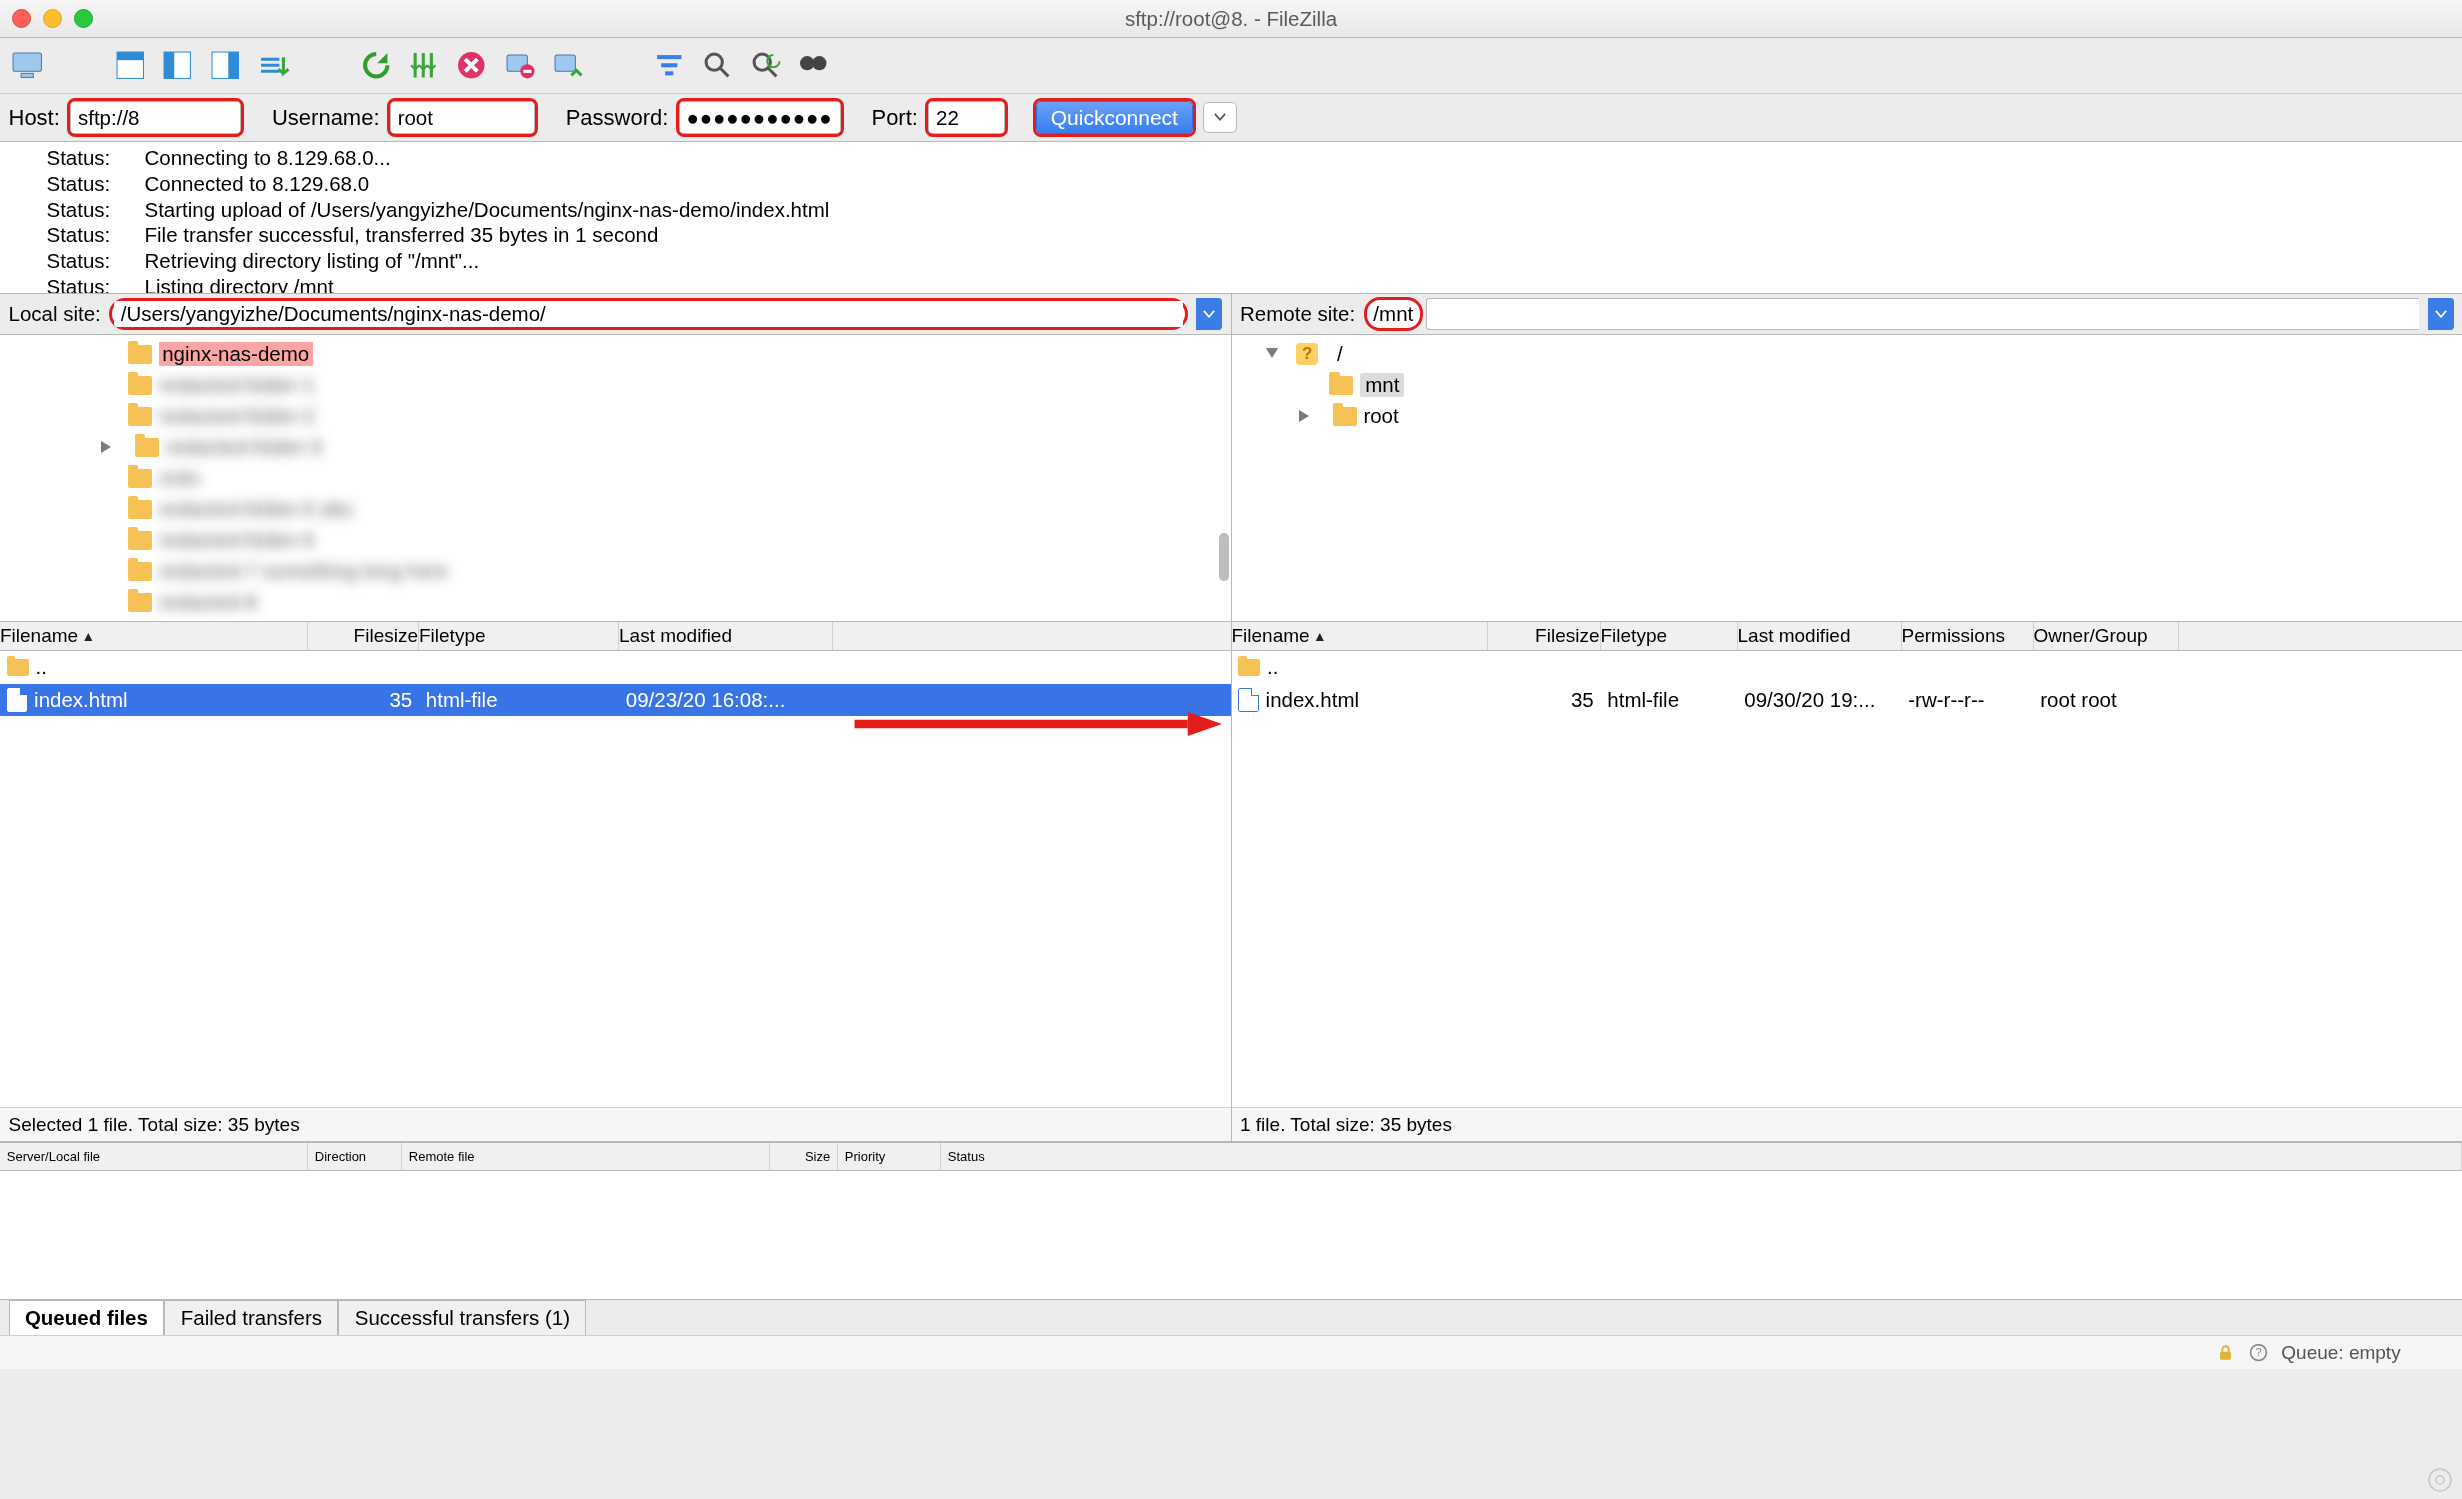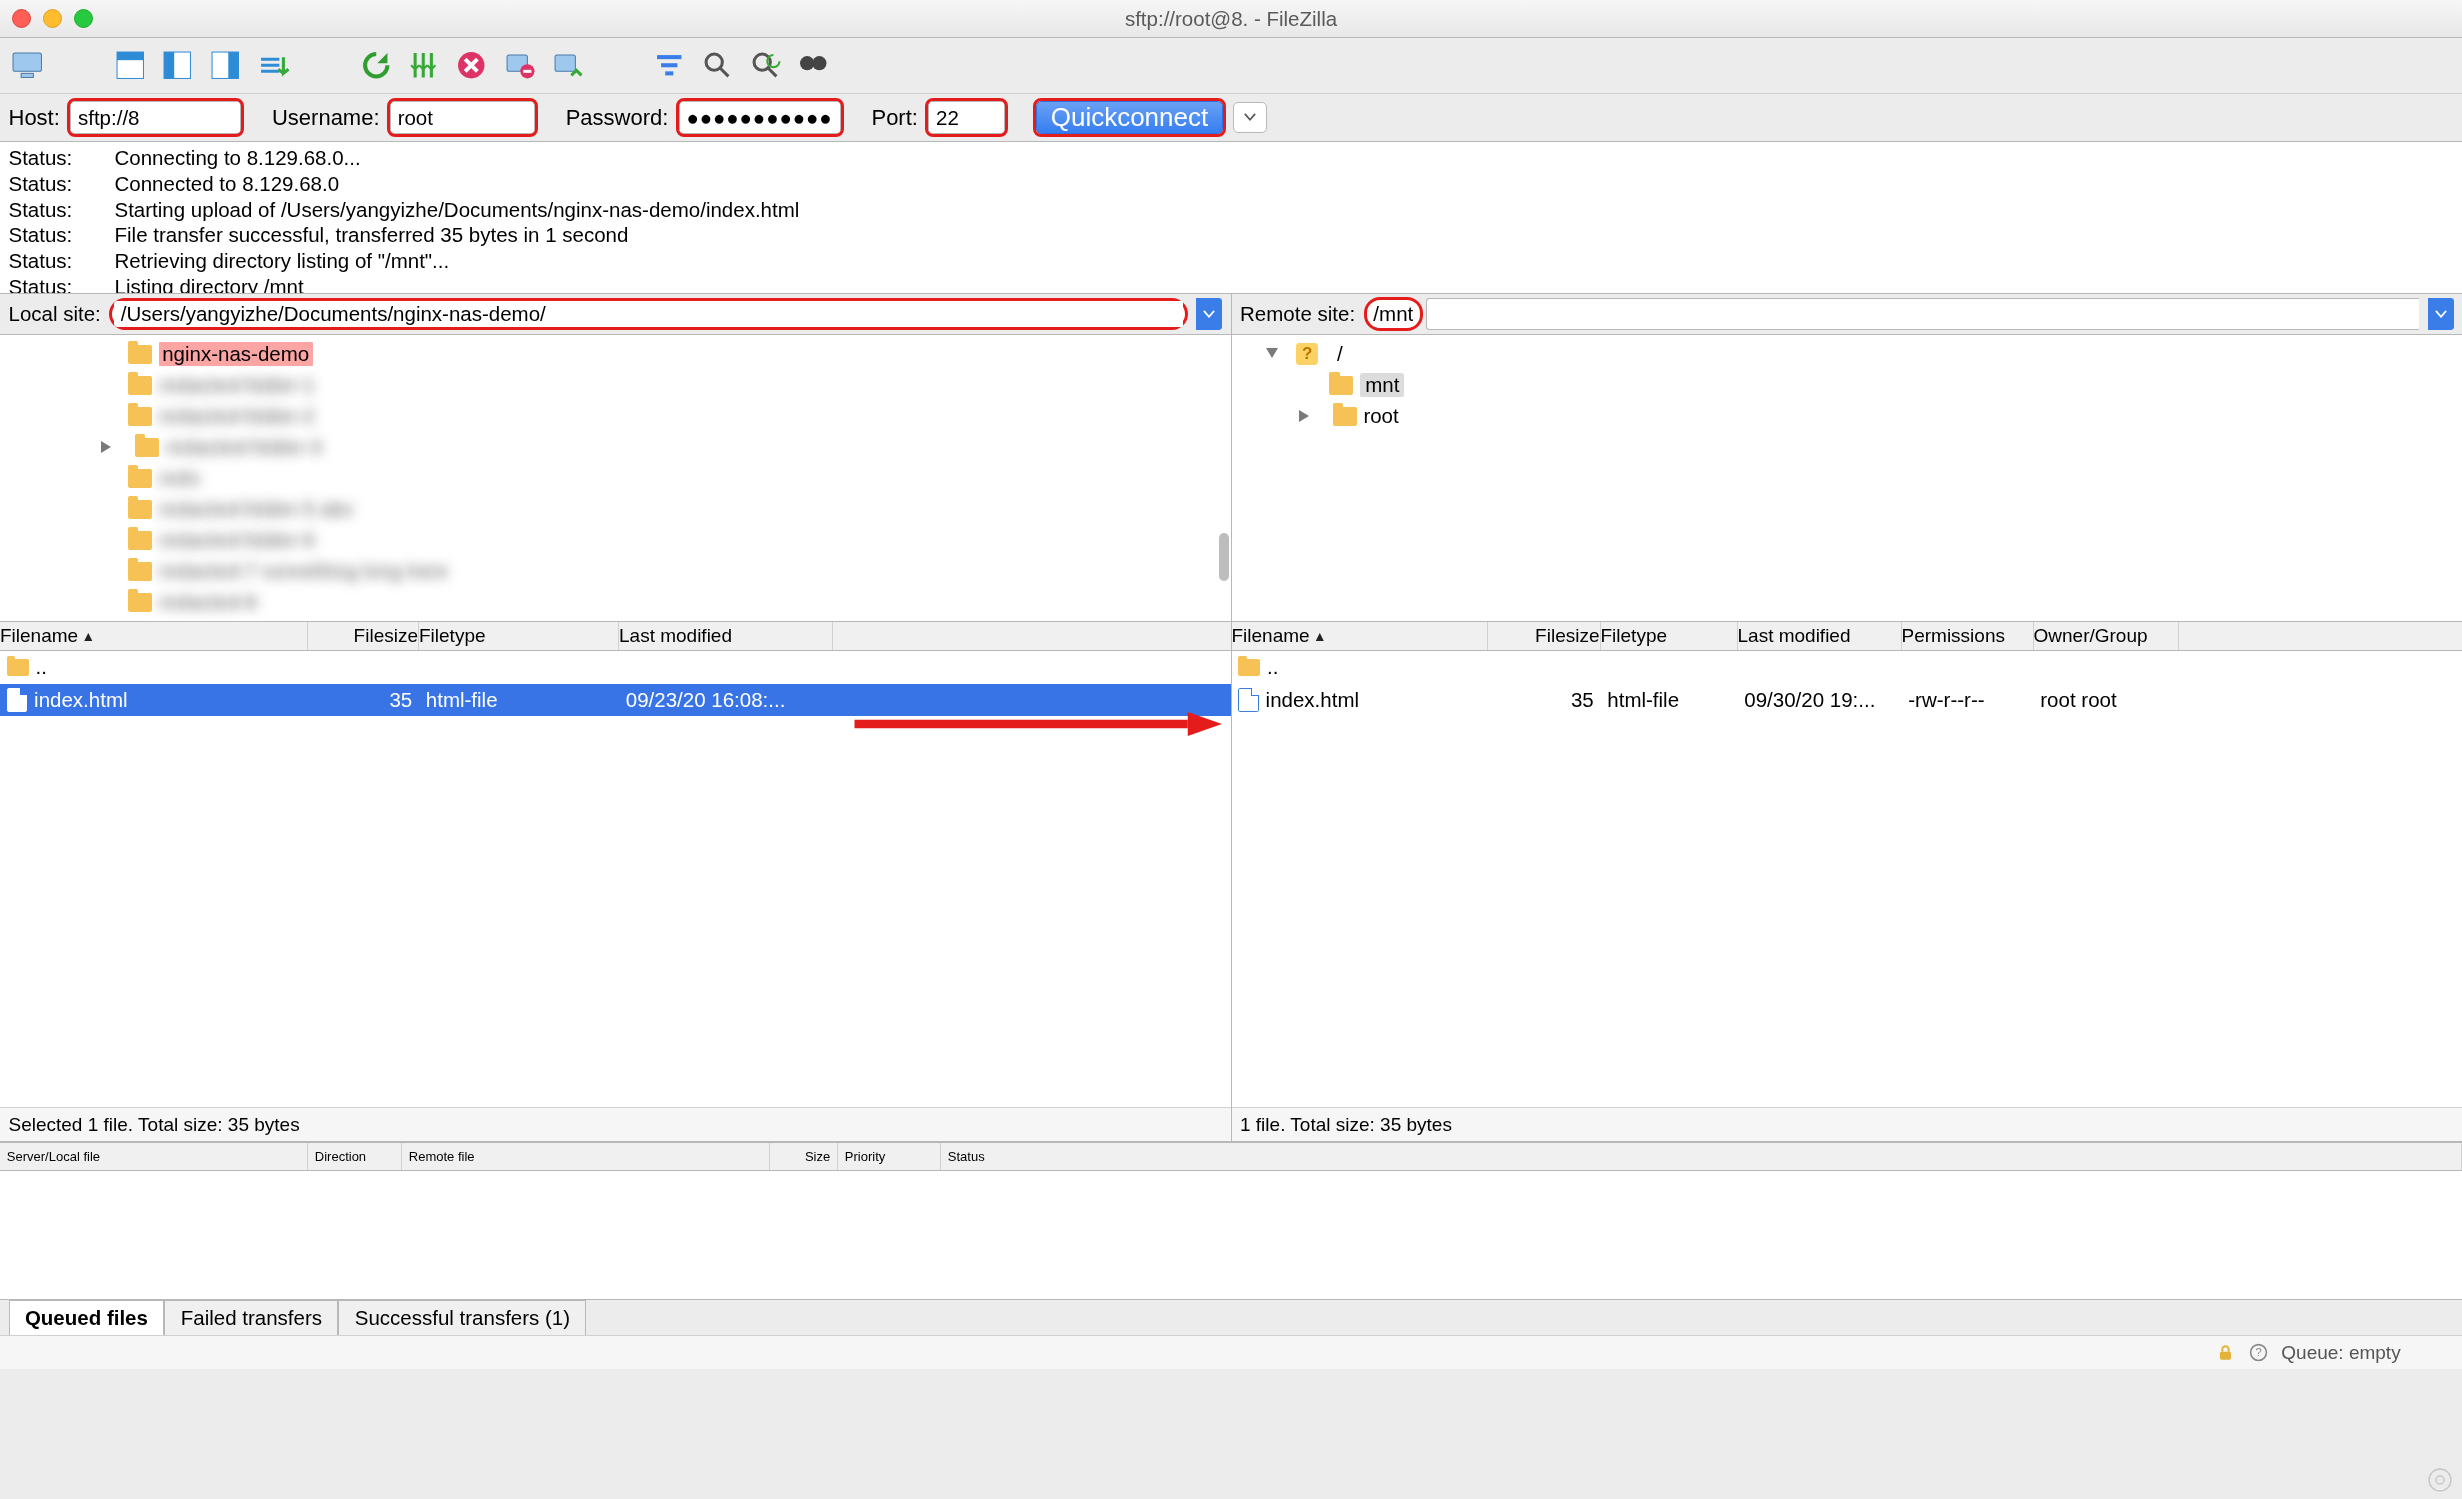--- a/index.html
+++ b/index.html
@@ -74,40 +74,40 @@
   .qc-label { color:#000; }
   .qc-input {
     background:#fff; border:0.9px solid var(--border);
     height: 32.5px; padding: 1.7px 6.8px; font-size:20.5px;
     border-radius: 3.4px;
   }
   .hl { outline: 3.4px solid var(--highlight); outline-offset: -0.9px; border-radius:5.1px; }
   .qc-btn {
     height:32.5px; padding:0 13.7px; border-radius:5.1px;
     background: linear-gradient(#6aa1f4,#357ef0);
-    color:#fff; font-size:26px; border:0.9px solid #2d6fe0;
+    color:#fff; font-size:21px; border:0.9px solid #2d6fe0;
     display:flex; align-items:center; justify-content:center;
   }
   .qc-dropdown {
     width:34px; height:31px; border:0.9px solid var(--border);
     background:#fff; border-radius:5.1px;
     display:flex; align-items:center; justify-content:center;
   }
 
   
   .log {
     background:#fff;
     border-bottom:0.9px solid var(--border);
     font-size:20.5px;
     line-height:1.25;
     padding: 3.4px 8.5px 5.1px;
     height: 152px;
     overflow:hidden;
   }
-  .log-row { display:flex; gap:24px; }
+  .log-row { display:flex; gap:16px;margin-left:38px; }
   .log-row .lab { width: 82px; }
 
   
   .siterow {
     display:flex;
     border-bottom:0.9px solid var(--border);
   }
   .siterow .half { flex:1; display:flex; align-items:center; gap:8.5px; padding:3.4px 8.5px; }
   .siterow .half:first-child { border-right:0.9px solid var(--border); }
   .path-input {

